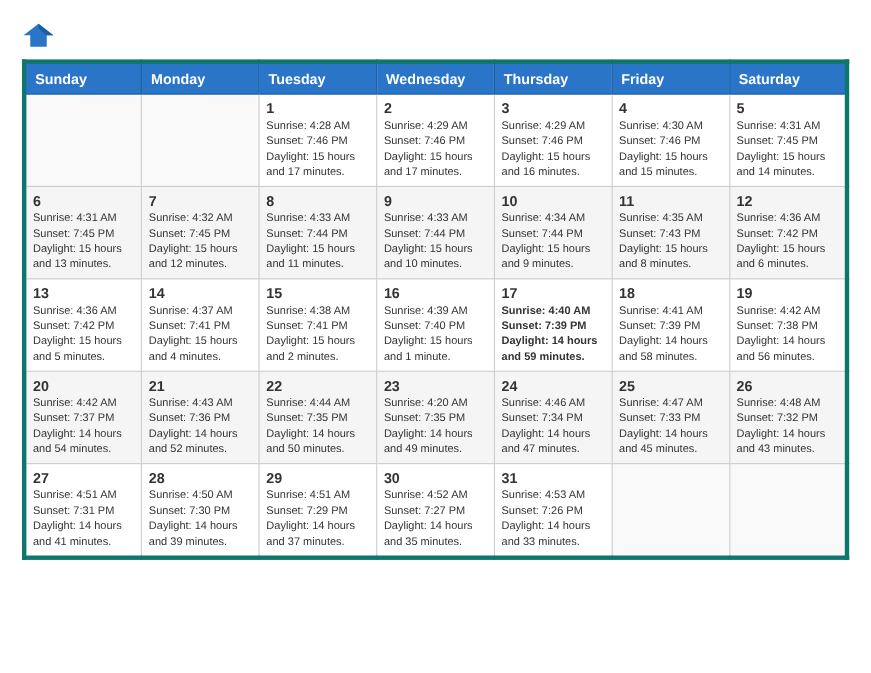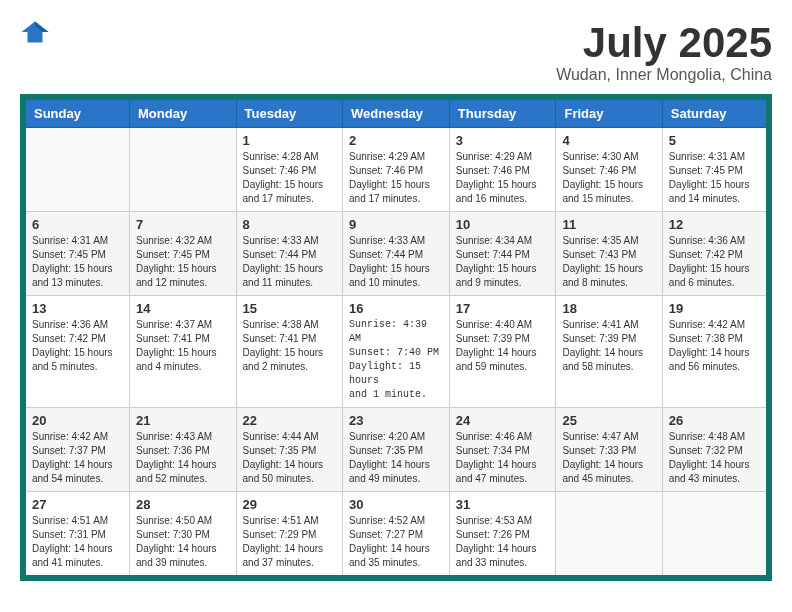--- a/index.html
+++ b/index.html
@@ -34,21 +34,21 @@
       color: #333;
       line-height: 1.1;
     }
     .subtitle {
       font-size: 16px;
       color: #555;
     }
     .calendar {
       width: 100%;
       border-collapse: collapse;
-      border: 6px solid #0f766e;
+      border: 4px solid #0f766e;
     }
     .calendar th {
       background-color: #2a75c7;
       color: #fff;
       text-align: left;
       padding: 6px 8px;
       font-size: 13px;
       font-weight: bold;
       border: 1px solid #1a5fa0;
     }
@@ -86,24 +86,20 @@
   </style>
 </head>
 <body>
 
 <div class="header-section">
   <div class="logo">
     <svg class="logo-icon" viewBox="0 0 40 32" xmlns="http://www.w3.org/2000/svg">
       <polygon points="20,2 38,16 30,16 30,30 10,30 10,16 2,16" fill="#2a75c7"></polygon>
       <polygon points="20,2 38,16 30,16 20,8" fill="#1a5fa0"></polygon>
     </svg>
-  </div>
-  <div class="title-section">
-    <div class="main-title">July 2025</div>
-    <div class="subtitle">Wudan, Inner Mongolia, China</div>
   </div>
 </div>
 
 <table class="calendar">
   <thead>
     <tr>
     <th>Sunday</th>
         <th>Monday</th>
         <th>Tuesday</th>
         <th>Wednesday</th>
@@ -220,28 +216,28 @@
         </td>
         <td>
           <span class="day-number">15</span>
           <div class="day-detail" style="white-space: pre-line;">Sunrise: 4:38 AM
 Sunset: 7:41 PM
 Daylight: 15 hours
 and 2 minutes.</div>
         </td>
         <td>
           <span class="day-number">16</span>
-          <div class="day-detail" style="white-space: pre-line; font-family: Liberation Mono, monospace;">Sunrise: 4:39 AM
+          <div class="day-detail" style="white-space: pre-line;">Sunrise: 4:39 AM
 Sunset: 7:40 PM
 Daylight: 15 hours
 and 1 minute.</div>
         </td>
         <td>
           <span class="day-number">17</span>
-          <div class="day-detail" style="white-space: pre-line;">Sunrise: 4:40 AM
+          <div class="day-detail" style="white-space: pre-line; font-weight: bold;">Sunrise: 4:40 AM
 Sunset: 7:39 PM
 Daylight: 14 hours
 and 59 minutes.</div>
         </td>
         <td>
           <span class="day-number">18</span>
           <div class="day-detail" style="white-space: pre-line;">Sunrise: 4:41 AM
 Sunset: 7:39 PM
 Daylight: 14 hours
 and 58 minutes.</div>

